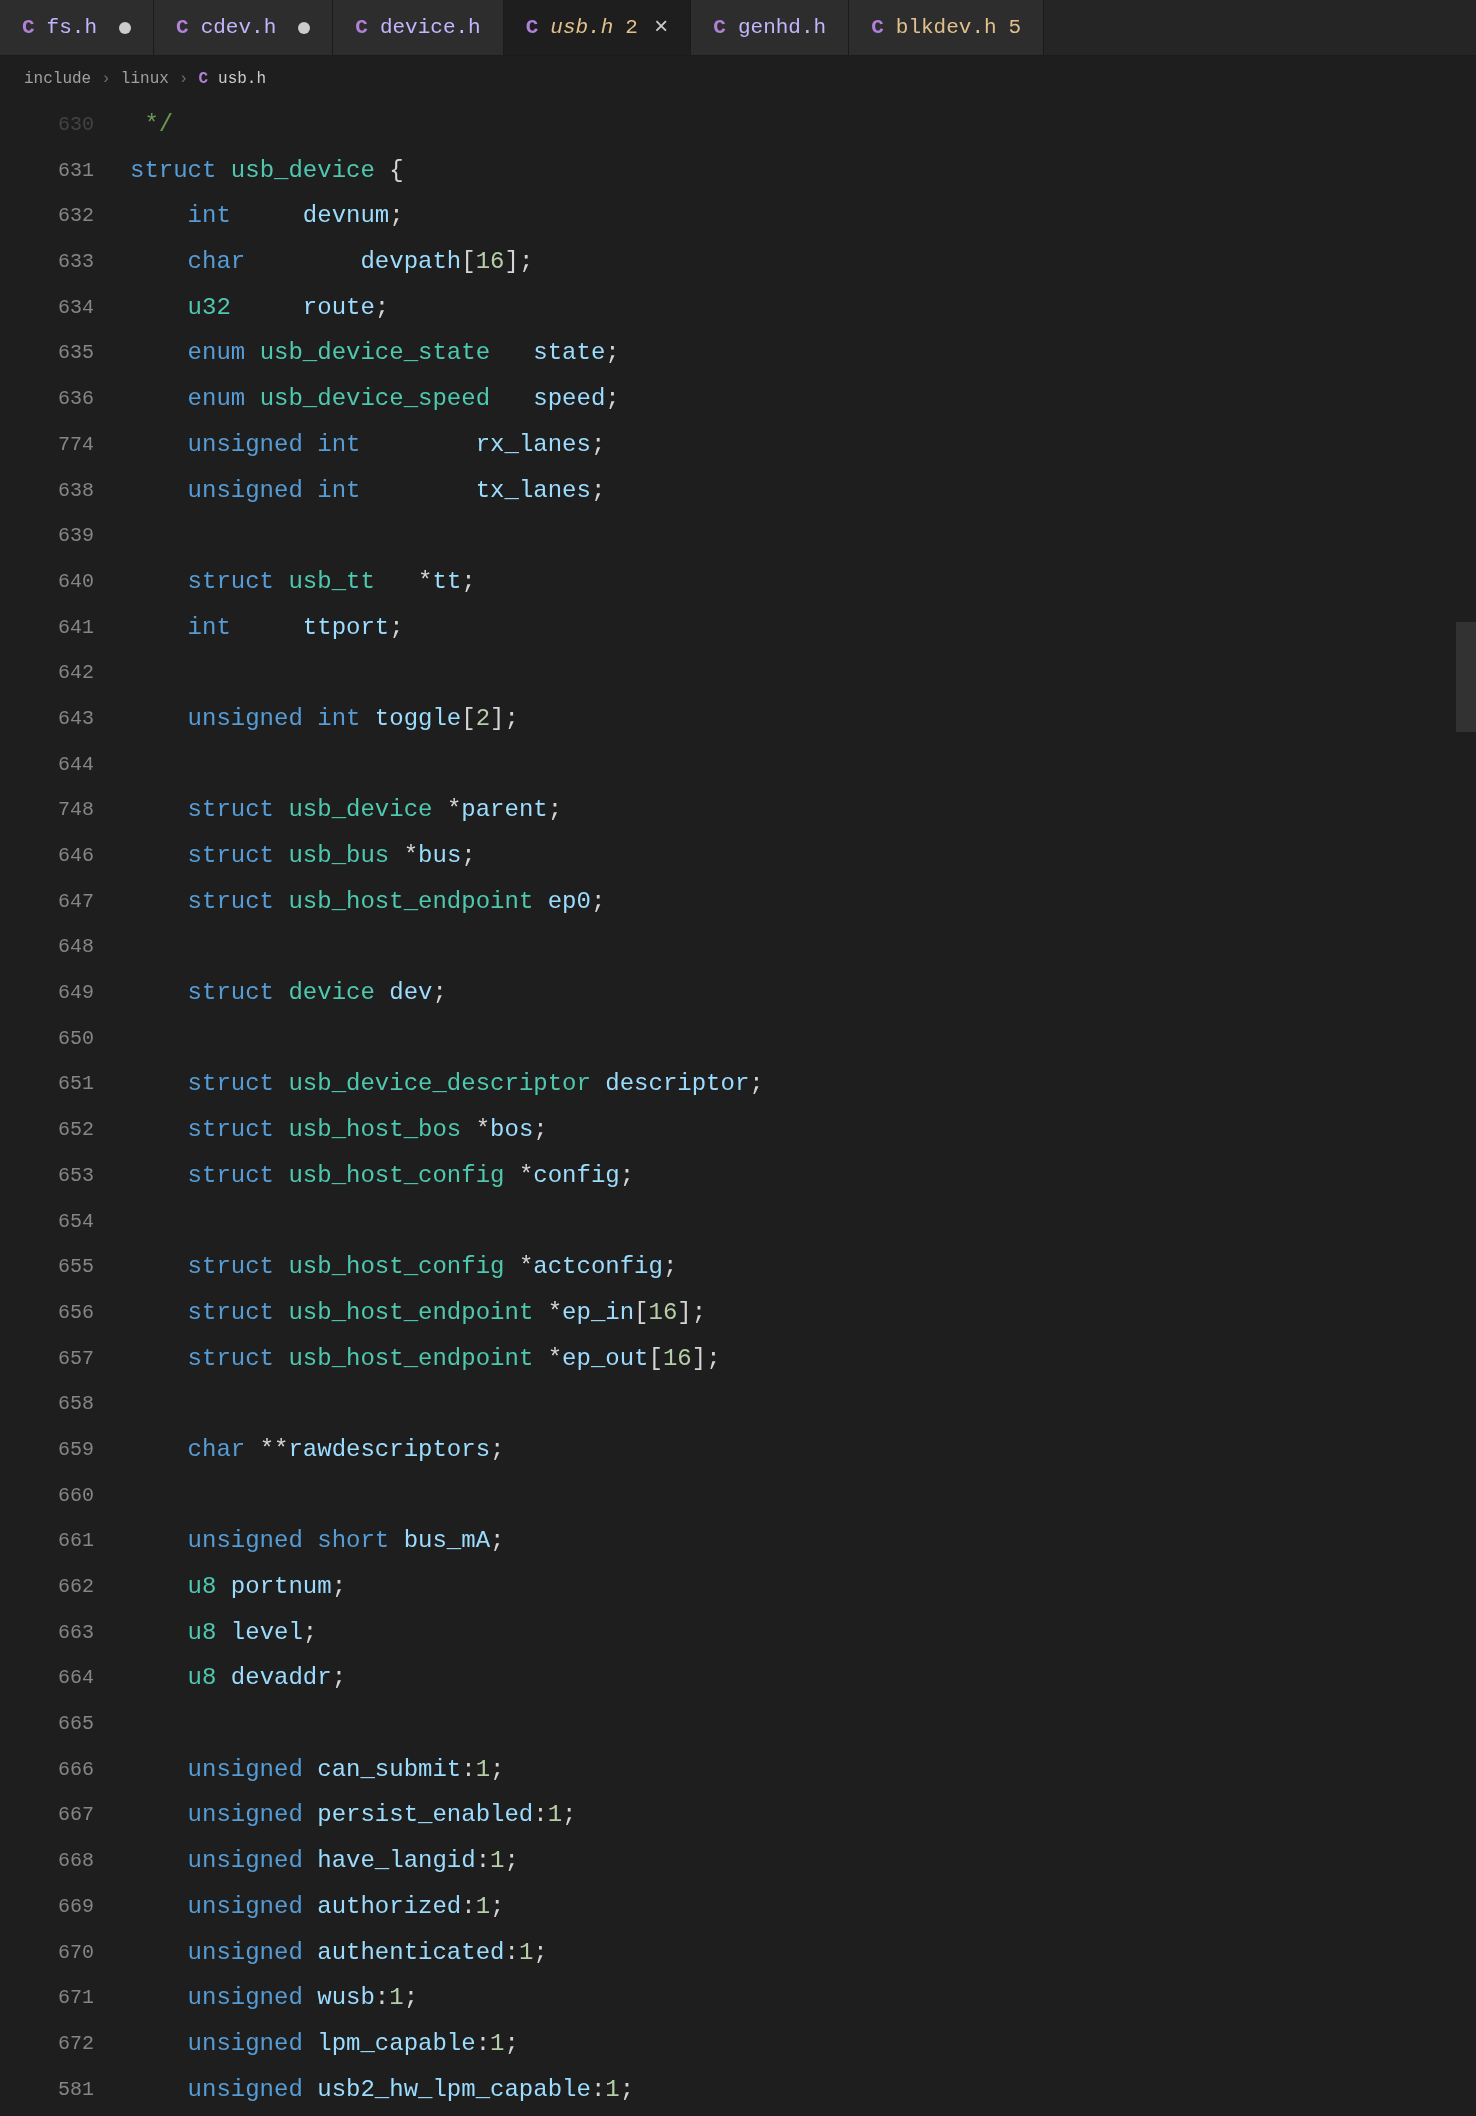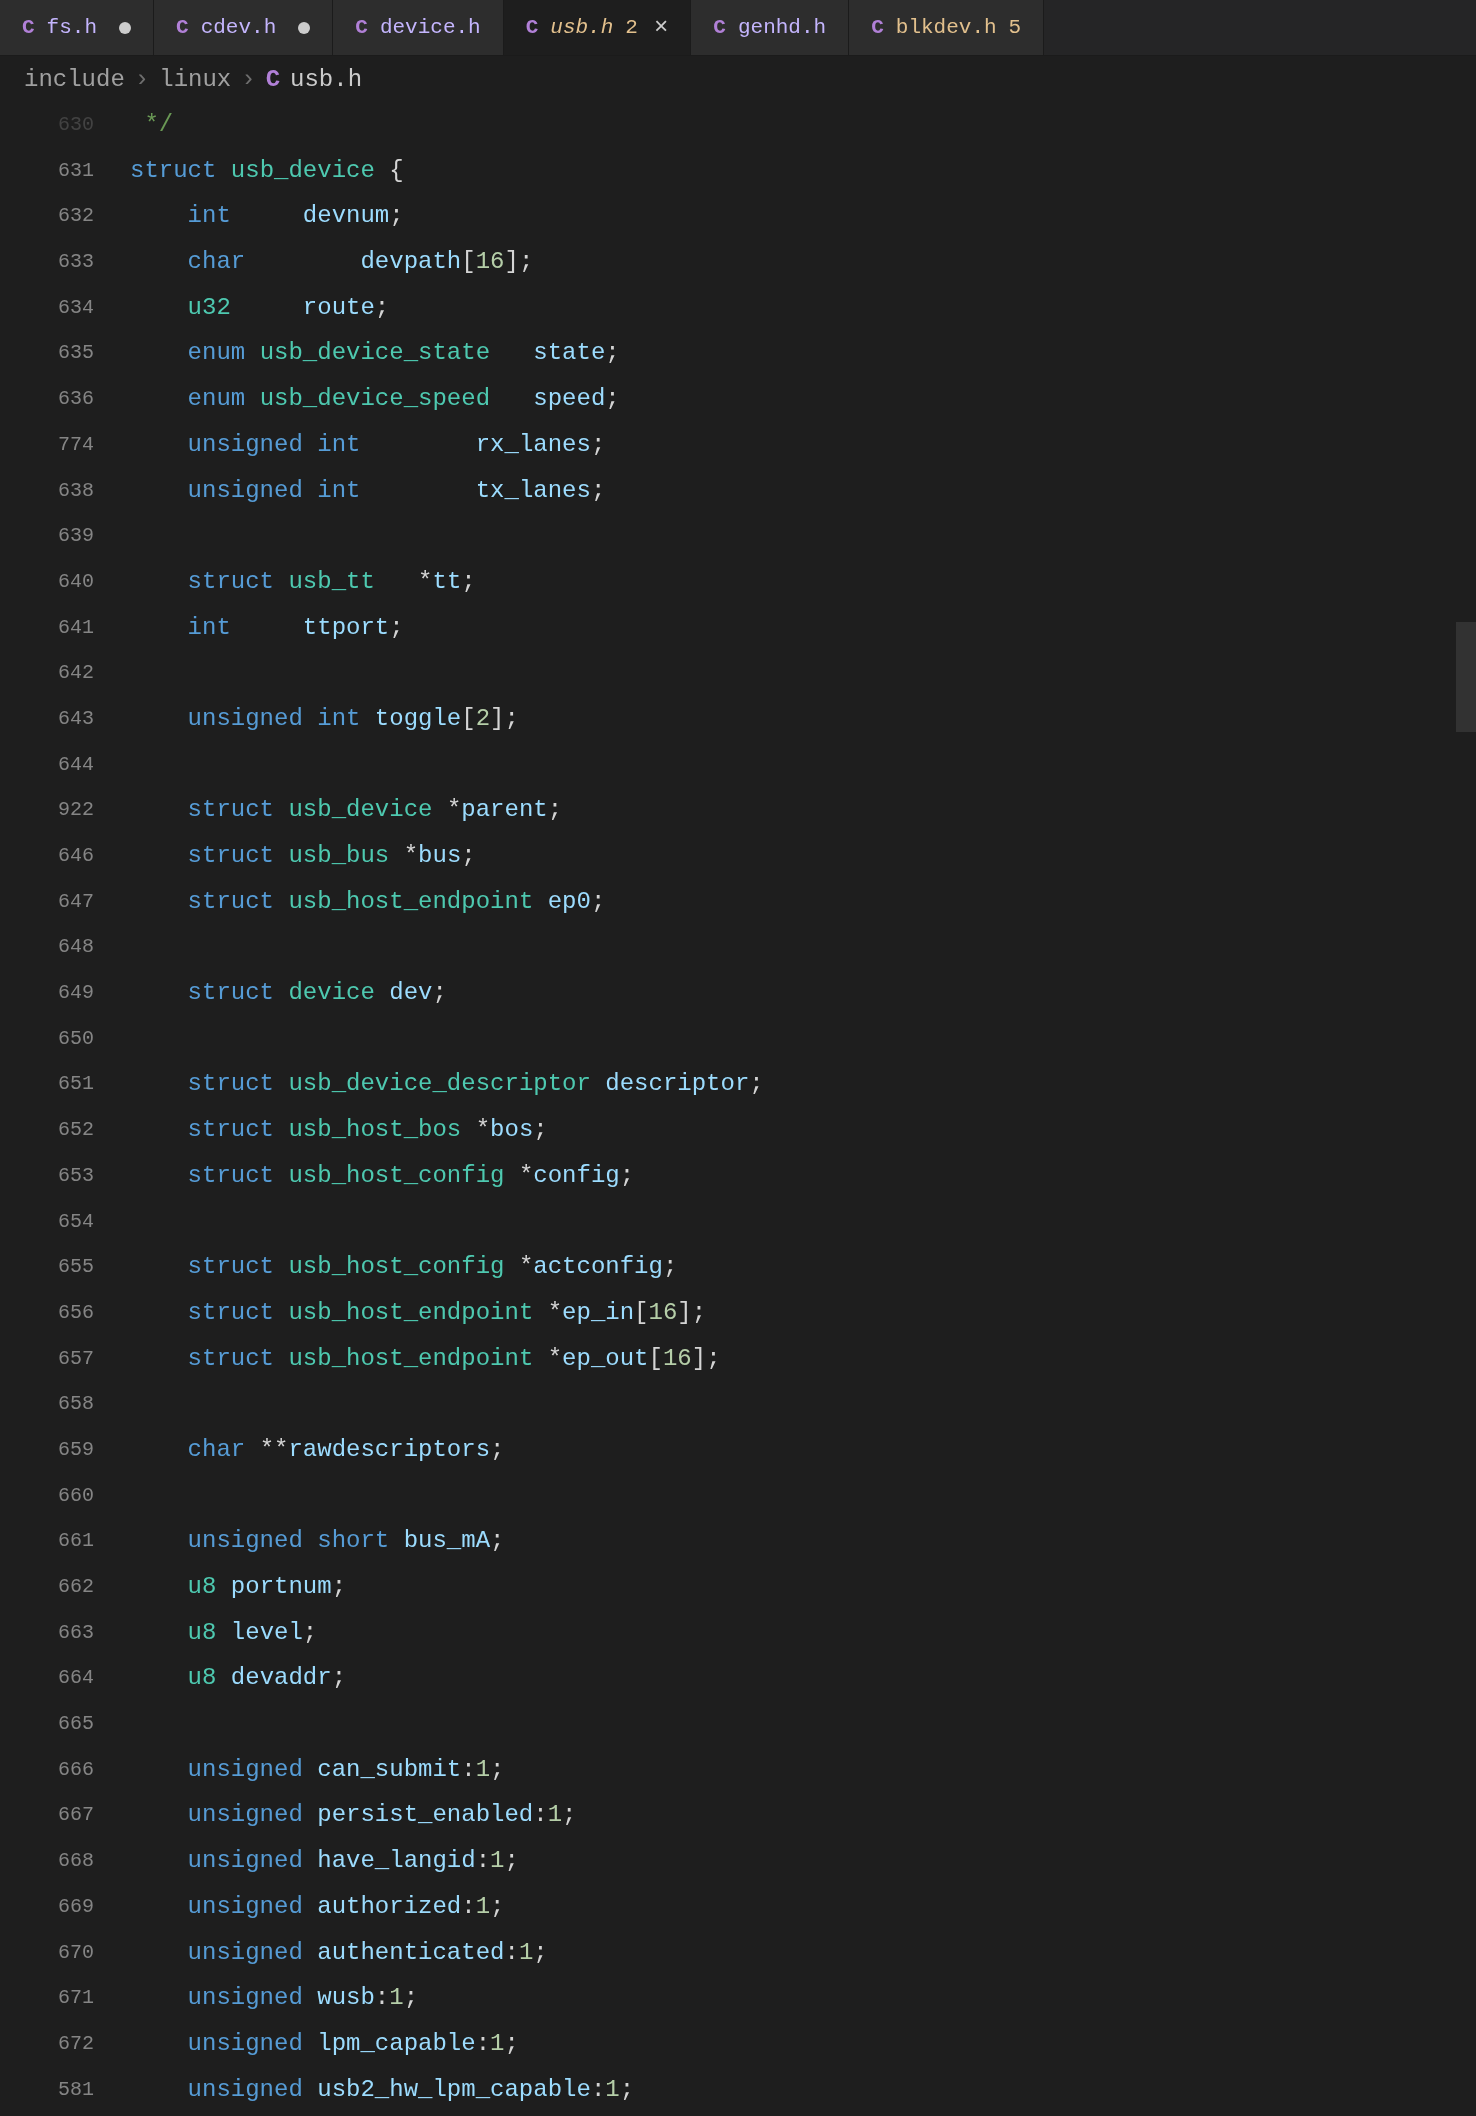--- a/index.html
+++ b/index.html
@@ -7,21 +7,21 @@
   .tabbar { display:flex; height:56px; background:#252526; border-bottom:1px solid #1b1b1b; }
   .tab { display:flex; align-items:center; gap:12px; padding:0 22px; height:100%; background:#2d2d2d; color:#cccccc; font-size:21px; border-right:1px solid #1b1b1b; cursor:pointer; position:relative; }
   .tab.inactive { background:#2d2d2d; color:#8a8a8a; }
   .tab.active { background:#1e1e1e; color:#ffffff; }
   .tab .c-badge { color:#b180d7; font-weight:bold; font-size:21px; }
   .tab .fname { color:#c4b5fd; }
   .tab .fname.mod { color:#e2c08d; font-style:italic; }
   .tab .count { color:#e2c08d; font-size:21px; }
   .tab .dot { width:12px; height:12px; border-radius:50%; background:#cccccc; display:inline-block; margin-left:10px; }
   .tab .close { color:#cccccc; font-size:24px; margin-left:4px; }
-  .breadcrumbs { display:flex; align-items:center; height:46px; padding:0 24px; background:#1e1e1e; font-size:24px; color:#a0a0a0; gap:10px; }
+  .breadcrumbs { display:flex; align-items:center; height:46px; padding:0 24px; background:#1e1e1e; font-size:16px; color:#a0a0a0; gap:10px; }
   .breadcrumbs .sep { color:#6e6e6e; }
   .breadcrumbs .c-badge { color:#b180d7; font-weight:bold; }
   .breadcrumbs .bc-file { color:#cccccc; }
   .editor { display:flex; height:calc(2116px - 56px - 46px); }
   .gutter { width:130px; text-align:right; padding-right:36px; color:#858585; font-size:20px; line-height:45.7px; user-select:none; padding-top:0; }
   .gutter .ln { height:45.7px; }
   .gutter .ln.faded { opacity:.35; }
   .code { flex:1; font-size:24px; line-height:45.7px; color:#d4d4d4; white-space:pre; padding-top:0; }
   .code .line { height:45.7px; position:relative; }
   .tok-kw { color:#569cd6; }
@@ -89,21 +89,21 @@
       <div class="ln">635</div>
       <div class="ln">636</div>
       <div class="ln">774</div>
       <div class="ln">638</div>
       <div class="ln">639</div>
       <div class="ln">640</div>
       <div class="ln">641</div>
       <div class="ln">642</div>
       <div class="ln">643</div>
       <div class="ln">644</div>
-      <div class="ln">922</div>
+      <div class="ln">748</div>
       <div class="ln">646</div>
       <div class="ln">647</div>
       <div class="ln">648</div>
       <div class="ln">649</div>
       <div class="ln">650</div>
       <div class="ln">651</div>
       <div class="ln">652</div>
       <div class="ln">653</div>
       <div class="ln">654</div>
       <div class="ln">655</div>

